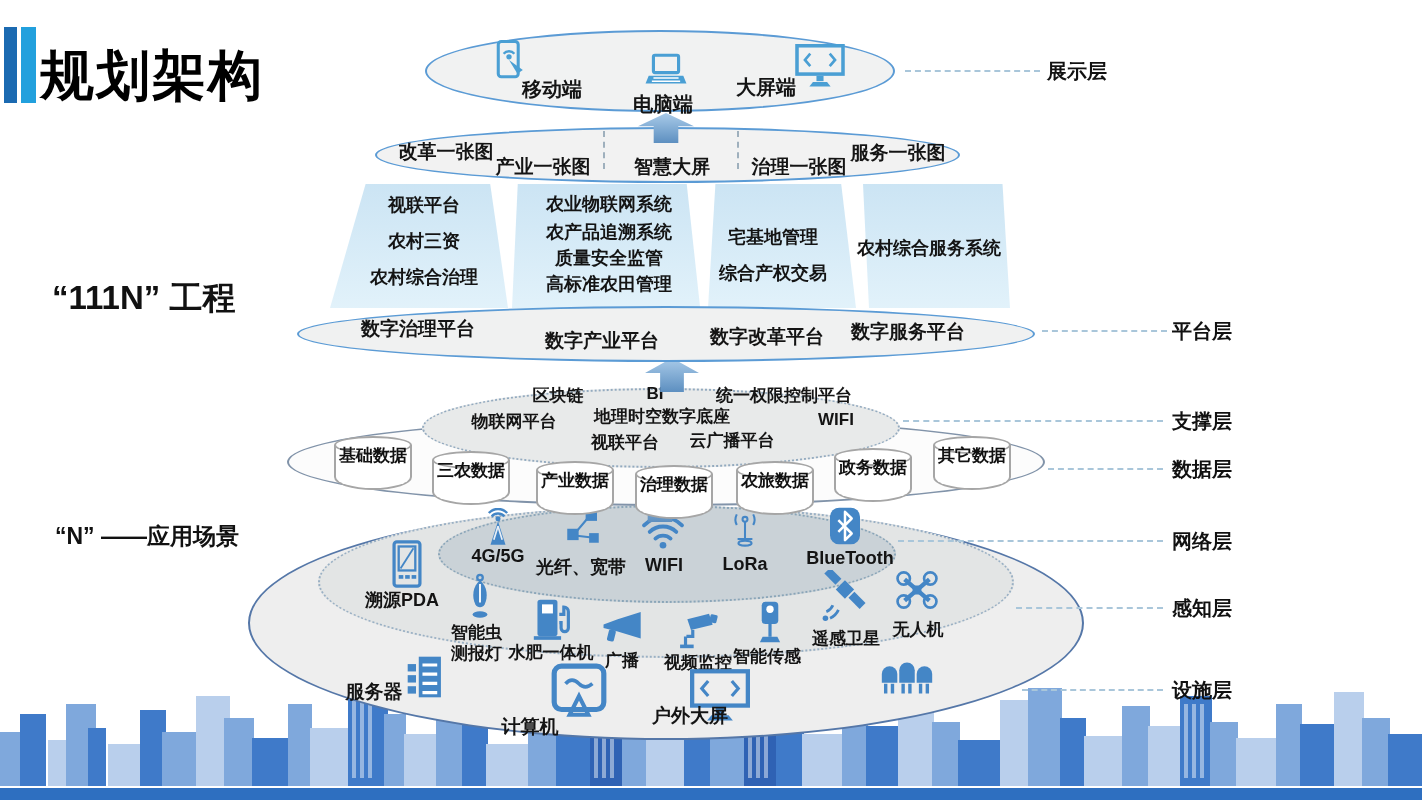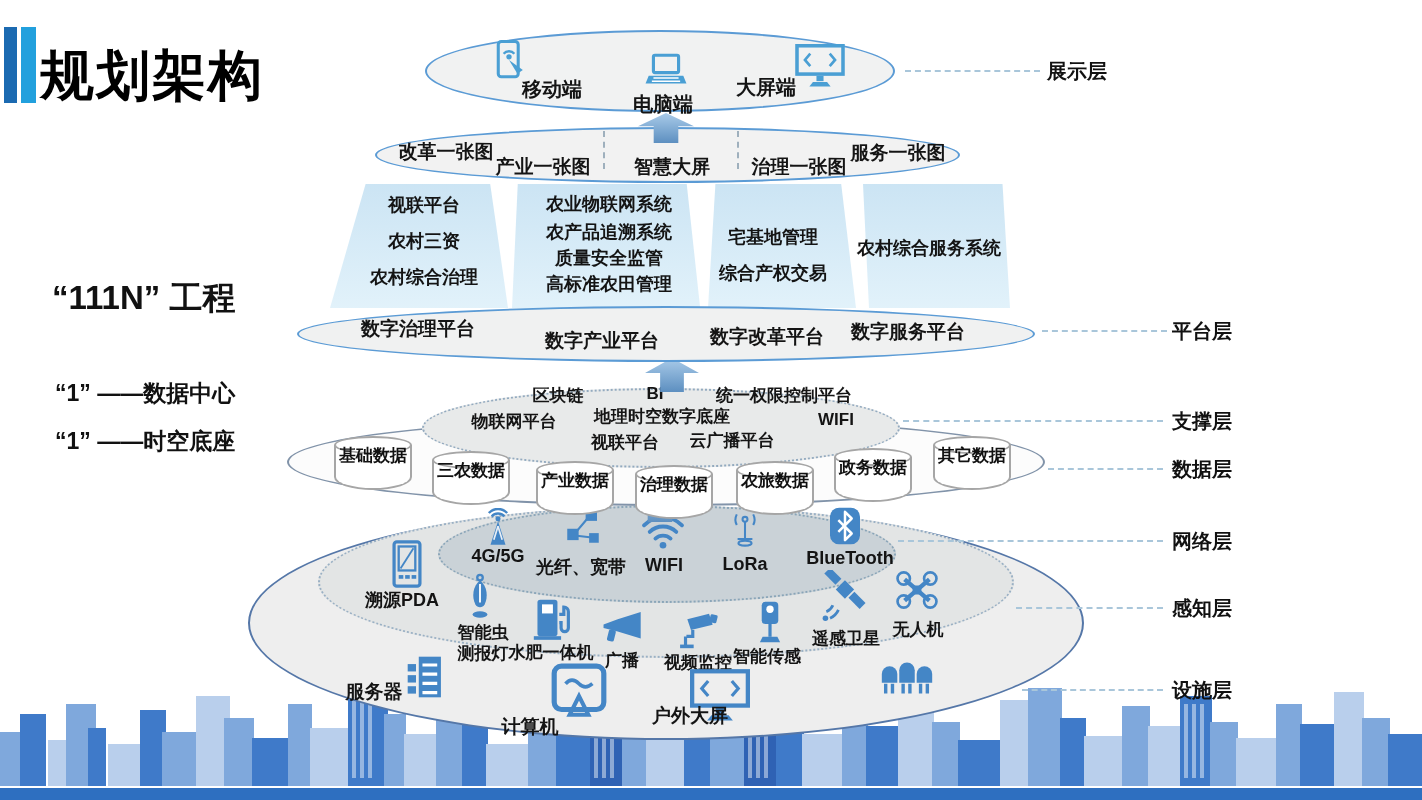--- a/index.html
+++ b/index.html
@@ -2,21 +2,21 @@
 <html><head>
 <meta charset="utf-8">
 <style>
   *{box-sizing:border-box;margin:0;padding:0}
   html,body{background:#fff}
   .stage{position:relative;width:1422px;height:800px;background:#fff;overflow:hidden;
          font-family:"Liberation Sans","DejaVu Sans",sans-serif;color:#141414}
   .abs{position:absolute}
   .ellipse{position:absolute;border-radius:50%}
   .lbl{position:absolute;font-weight:700;color:#141414;white-space:nowrap;transform:translateX(-50%)}
-  .lbl.wrap{white-space:normal;text-align:center}
+  .lbl.wrap{white-space:normal;}
   .f17{font-size:17px}.f18{font-size:18px}.f19{font-size:19px}.f20{font-size:20px}
   .layer-lbl{position:absolute;font-size:20px;font-weight:700;color:#111;white-space:nowrap}
   .leader{position:absolute;height:0;border-top:2px dashed #a9c6da}
   .arrow-up{position:absolute;background:linear-gradient(180deg,#a9cbe9 0%,#5d8fc0 100%);
             clip-path:polygon(50% 0,100% 44%,72% 44%,72% 100%,28% 100%,28% 44%,0 44%)}
   .beam{position:absolute;background:linear-gradient(180deg,rgba(176,214,238,.65) 0%,rgba(224,241,250,.95) 100%)}
   .vdash{position:absolute;width:0;border-left:2px dashed #9fb0bd}
   .cyl{position:absolute;width:80px;height:56px}
   .cyl .cbody{position:absolute;left:0;top:9px;width:78px;height:45px;background:#fff;
               border:2px solid #a6a6a6;border-top:none;border-radius:0 0 39px 39px/0 0 13px 13px}
@@ -100,22 +100,21 @@
       </g>
     </g>
   </svg>
   <div class="abs" style="left:0;top:788px;width:1422px;height:12px;background:#2e6fc0"></div>
 
   <div class="titlebar" style="left:4px;background:#1b6ab1"></div>
   <div class="titlebar" style="left:21px;width:15px;background:#22a0dd"></div>
   <div class="page-title">规划架构</div>
 
   <div class="proj-title">“111N” 工程</div>
-  <div class="proj-item" style="top:378px">“1” ——数据中心</div>
-  <div class="proj-item" style="top:426px">“1” ——时空底座</div>
+  <div class="proj-item" style="top:521px">“N” ——应用场景</div>
 
   <div class="ellipse" style="left:248px;top:506px;width:836px;height:234px;background:#eeeeee;border:2px solid #5577a8"></div>
   <div class="ellipse" style="left:318px;top:506px;width:696px;height:152px;background:#e3e5e5;border:2px dotted #9ab0c4"></div>
   <div class="ellipse" style="left:438px;top:505px;width:458px;height:98px;background:#cad2d7;border:2px dotted #8aa5b8"></div>
 
   <svg class="icon" style="left:478px;top:508px" width="40" height="40" viewBox="0 0 48 48">
     <path d="M24 16 L15 44 H33 Z" fill="currentColor"></path>
       <path d="M24 22 l-5 16 M24 22 l5 16" stroke="#e8eef5" stroke-width="2" fill="none"></path>
     <circle cx="24" cy="13" r="3" fill="currentColor"></circle>
     <path d="M13 6 a15 15 0 0 1 22 0 M16.5 10 a10 10 0 0 1 15 0" fill="none" stroke="currentColor" stroke-width="3"></path>

